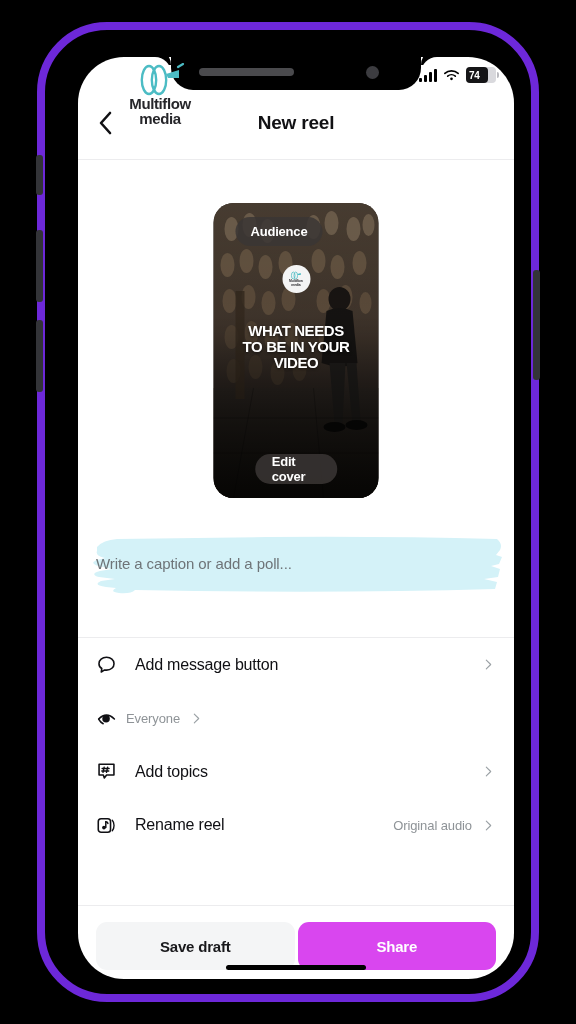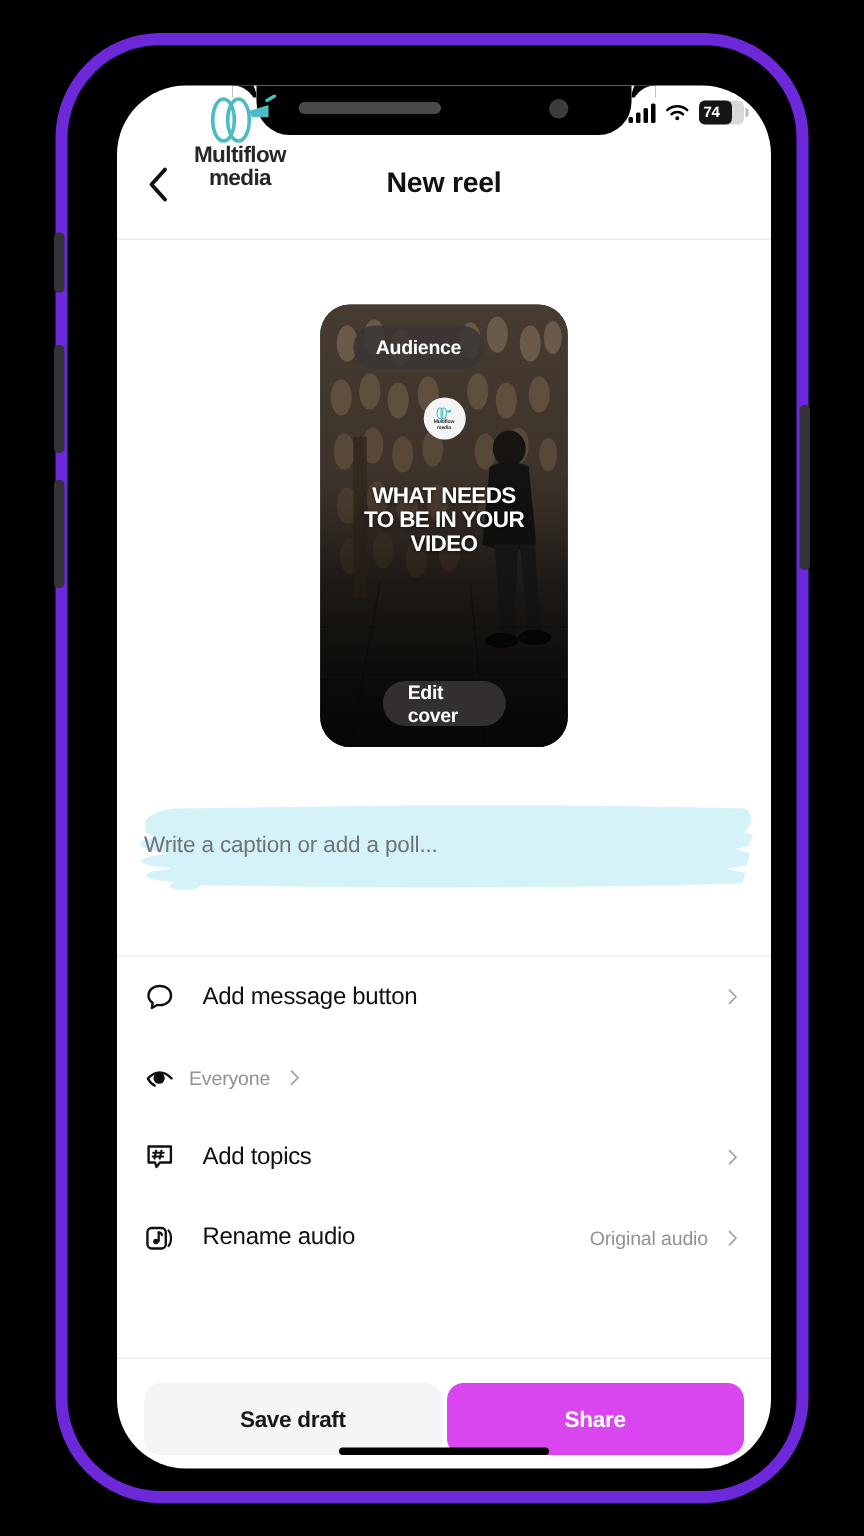--- a/index.html
+++ b/index.html
@@ -440,21 +440,21 @@
           <div class="row">
             <div class="row-ico">
               <svg width="21" height="21" viewBox="0 0 24 24">
                 <rect x="2.6" y="4.2" width="14" height="15.6" rx="3.2" fill="none" stroke="#101014" stroke-width="1.8"></rect>
                 <path d="M18.6 6 q2 2 2 6 t-2 6" fill="none" stroke="#101014" stroke-width="1.6" stroke-linecap="round"></path>
                 <path d="M11.2 7.6 L11.2 14.2" stroke="#101014" stroke-width="1.7" stroke-linecap="round"></path>
                 <path d="M11.2 7.6 q2.4 .4 2.4 2" fill="none" stroke="#101014" stroke-width="1.7" stroke-linecap="round"></path>
                 <circle cx="9.1" cy="14.4" r="2.1" fill="#101014"></circle>
               </svg>
             </div>
-            <div class="row-label">Rename audio</div>
+            <div class="row-label">Rename reel</div>
             <div class="row-value">Original audio</div>
             <svg class="chev" viewBox="0 0 12 20">
               <path d="M2 2 L10 10 L2 18" stroke="#9aa0a4" stroke-width="2" fill="none" stroke-linecap="round" stroke-linejoin="round"></path>
             </svg>
           </div>
 
         </div>
 
         <div class="sep sep-list"></div>
 

